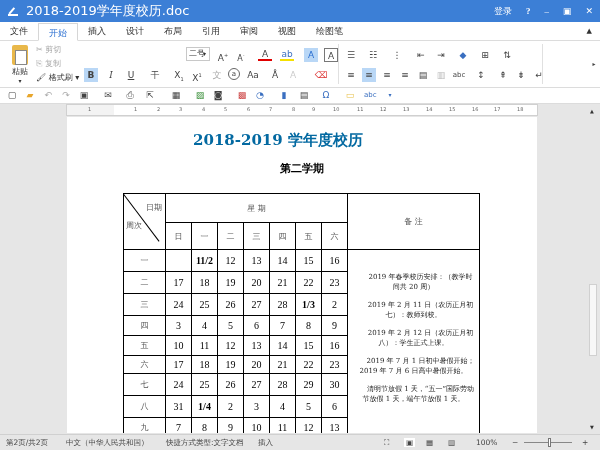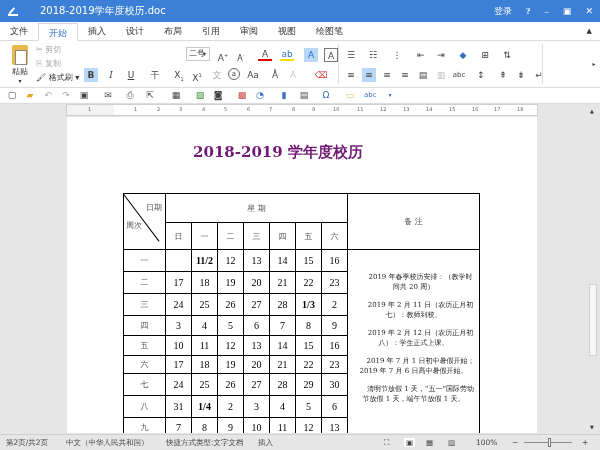--- a/index.html
+++ b/index.html
@@ -1,21 +1,21 @@
 <!DOCTYPE html>
 <html><head>
 <meta charset="utf-8">
 <style>
   * { box-sizing: border-box; margin: 0; padding: 0; }
   html, body { width: 600px; height: 450px; overflow: hidden; background: #e6e6e6; font-family: "DejaVu Sans", sans-serif; font-size: 9px; color: #333; }
   .titlebar { position: absolute; left: 0; top: 0; width: 600px; height: 22px; background: #3c7fd6; color: #fff; display: flex; align-items: center; }
   .titlebar .app-icon { width: 14px; height: 14px; margin-left: 6px; position: relative; }
   .titlebar .app-icon::before { content: ""; position: absolute; left: 2px; top: 10px; width: 10px; height: 1.5px; background: #fff; }
   .titlebar .app-icon::after { content: ""; position: absolute; left: 3px; top: 3px; width: 8px; height: 1.5px; background: #fff; transform: rotate(-50deg); transform-origin: left; top: 9px; }
-  .titlebar .title { margin-left: 20px; font-size: 10px; }
+  .titlebar .title { margin-left: 6px; font-size: 13px; }
   .titlebar .right { margin-left: auto; display: flex; align-items: center; gap: 0; }
   .titlebar .right span { display: inline-block; text-align: center; font-size: 9px; padding: 0 7px; font-family: Liberation Serif, serif; }
   .tabbar { position: absolute; left: 0; top: 22px; width: 600px; height: 19px; background: #fff; border-bottom: 1px solid #dcdcdc; display: flex; align-items: flex-end; }
   .tab { height: 18px; padding: 0 10px; font-size: 9px; line-height: 18px; color: #333; }
   .tab.active { color: #2b6fd1; border: 1px solid #d6d6d6; border-bottom: 1px solid #fff; background: #fff; margin-bottom: -1px; }
   .tabbar .collapse { margin-left: auto; margin-right: 8px; font-size: 7px; line-height: 18px; }
   .ribbon { position: absolute; left: 0; top: 41px; width: 600px; height: 47px; background: #fff; border-bottom: 1px solid #dcdcdc; }
   .grp { position: absolute; top: 2px; }
   .paste { left: 6px; width: 28px; text-align: center; }
   .paste .clip { width: 16px; height: 20px; margin: 2px auto 1px; background: #e9b84a; border-radius: 2px; position: relative; }
@@ -36,21 +36,21 @@
   .qat { position: absolute; left: 0; top: 88px; width: 600px; height: 16px; background: #fff; border-bottom: 1px solid #dcdcdc; }
   .qat .ic { top: 1px; width: 12px; height: 12px; line-height: 12px; font-size: 9px; }
   .ruler { position: absolute; left: 66px; top: 104px; width: 472px; height: 12px; background: #f3f3f3; border: 1px solid #d0d0d0; font-size: 5px; color: #666; }
   .ruler .wh { position: absolute; left: 47px; right: 0; top: 0; bottom: 0; background: #fff; }
   .ruler .num { position: absolute; top: 1px; font-size: 5px; }
   .vscroll { position: absolute; left: 586px; top: 104px; width: 14px; height: 330px; background: #e6e6e6; }
   .vscroll .thumb { position: absolute; left: 3px; top: 180px; width: 8px; height: 72px; background: #f7f7f7; border: 1px solid #d0d0d0; }
   .vscroll .up, .vscroll .dn { position: absolute; left: 4px; font-size: 5px; }
   .vscroll .up { top: 4px; } .vscroll .dn { bottom: 4px; }
   .page { position: absolute; left: 67px; top: 117px; width: 470px; height: 316px; background: #fff; overflow: hidden; }
-  .doc-title { position: absolute; left: 0; width: 422px; top: 14px; text-align: center; font-family: "DejaVu Serif", serif; font-size: 15px; font-weight: bold; color: #701a75; margin-top: 12px; }
+  .doc-title { position: absolute; left: 0; width: 422px; top: 14px; text-align: center; font-family: "DejaVu Serif", serif; font-size: 15px; font-weight: bold; color: #0369a1; }
   .doc-sub { position: absolute; left: 0; width: 470px; top: 44px; text-align: center; font-family: "DejaVu Serif", serif; font-size: 11px; font-weight: bold; color: #000; }
   table.cal { position: absolute; left: 56px; top: 76px; border-collapse: collapse; font-family: "Liberation Serif", serif; color: #000; }
   table.cal td { border: 1px solid #000; text-align: center; font-size: 10px; padding: 0; }
   table.cal td.wk { color: #555; font-family: "DejaVu Sans", sans-serif; font-size: 8px; }
   table.cal td.b { font-weight: bold; }
   table.cal .diag { position: relative; width: 42px; height: 56px; }
   .diag .line { position: absolute; left: 0; top: 0; width: 59px; height: 1px; background: #000; transform: rotate(53deg); transform-origin: 0 0; }
   .diag .t1 { position: absolute; right: 3px; top: 8px; font-size: 8px; color: #555; font-family: "DejaVu Sans", sans-serif; }
   .diag .t2 { position: absolute; left: 2px; bottom: 18px; font-size: 8px; color: #555; font-family: "DejaVu Sans", sans-serif; }
   .hdr-cn { font-family: "DejaVu Sans", sans-serif; font-size: 8px !important; color: #555; }
@@ -194,20 +194,21 @@
 </div>
 
 <div class="vscroll">
   <span class="up">▲</span>
   <div class="thumb"></div>
   <span class="dn">▼</span>
 </div>
 
 <div class="page">
   <div class="doc-title">2018-2019 学年度校历</div>
+  <div class="doc-sub">第二学期</div>
 
   <table class="cal">
     <tbody>
         <tr style="height:28px">
       <td rowspan="2" class="diag">
         <div class="line"></div>
         <span class="t1">日期</span>
         <span class="t2">周次</span>
       </td>
       <td colspan="7" class="hdr-cn">星  期</td>

